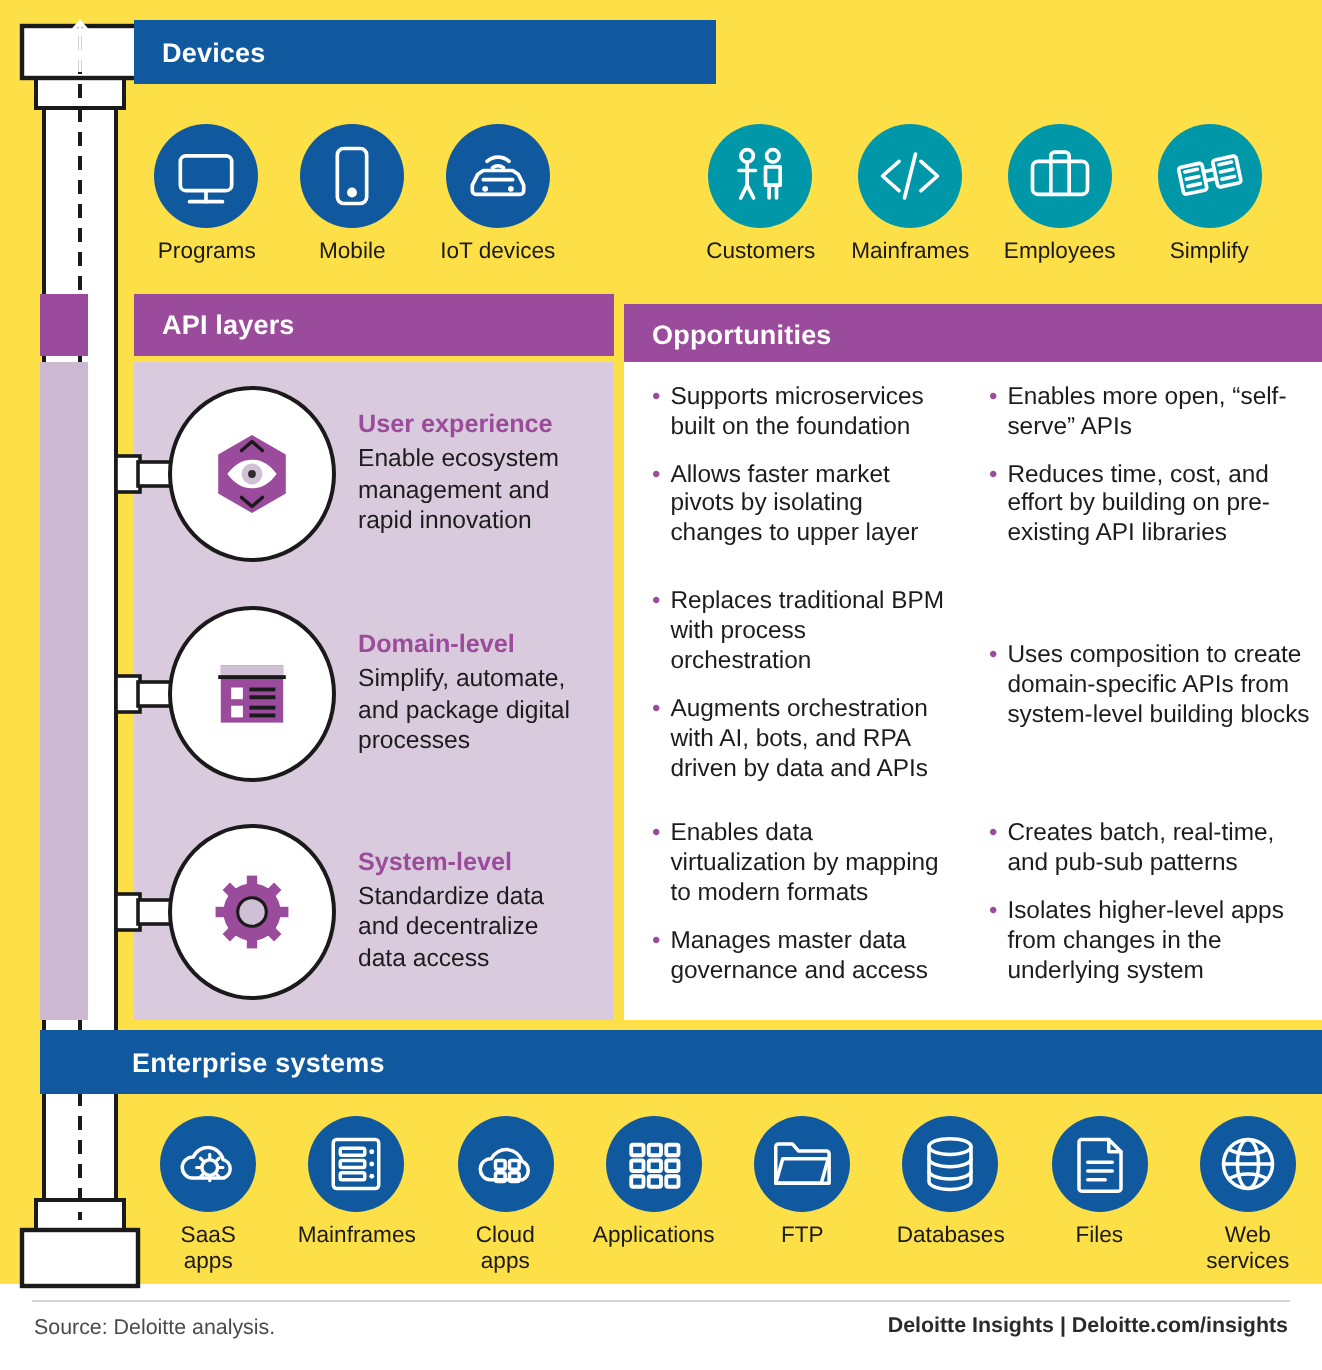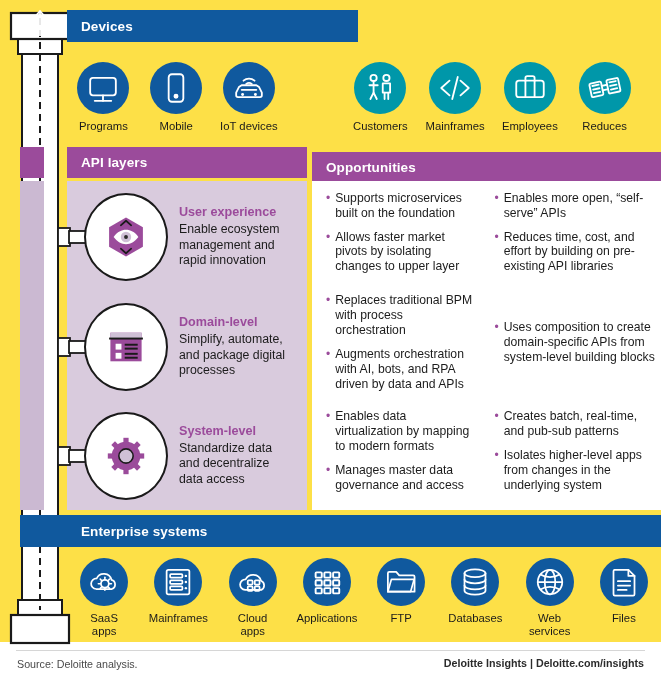--- a/index.html
+++ b/index.html
@@ -179,21 +179,21 @@
                 <line x1="11" y1="23" x2="18" y2="23"></line>
                 <line x1="11" y1="27" x2="18" y2="27"></line>
                 <line x1="30" y1="19" x2="37" y2="19"></line>
                 <line x1="30" y1="23" x2="37" y2="23"></line>
                 <line x1="30" y1="27" x2="37" y2="27"></line>
                 <path d="M21 21h6"></path>
                 <path d="M21 26h6"></path>
               </g>
             </svg></div>
         </div>
-        <div class="icon-label">Reduces</div>
+        <div class="icon-label">Simplify</div>
       </div>
     </div>
 
   <div style="position:absolute; left:20px; top:147px; width:24px; height:31px; background:#9b4b9b;"></div>
   <div class="bar" style="left:67px; top:147px; width:240px; height:31px; background:#9b4b9b;">
     <span class="lbl">API layers</span>
   </div>
   <div class="bar" style="left:312px; top:152px; width:349px; height:31px; background:#9b4b9b;">
     <span class="lbl">Opportunities</span>
   </div>
@@ -342,21 +342,21 @@
             <div class="opp-item">
               <span class="opp-bullet" style="color: rgb(155, 75, 155);">•</span>
               <span>Isolates higher-level apps from changes in the underlying system</span>
             </div>
           </div>
         </div>
       </div>
     </div>
 
   <div class="bar" style="left:20px; top:515px; width:641px; height:32px; background:#10599e;">
-    <span class="lbl" style="padding-left:61px;">Enterprise systems</span>
+    <span class="lbl" style="padding-left:46px;">Enterprise systems</span>
   </div>
 
   <div class="icon-row" id="enterpriseRow" style="left:67px; top:558px; width:594px;">
       <div class="icon-cell" style="width: 12.5%;">
         <div class="circ" style="width: 48px; height: 48px; background: rgb(16, 89, 158);">
           <div style="width: 42px; height: 42px;"><svg viewBox="0 0 48 48" width="100%" height="100%" fill="none" stroke="#ffffff" stroke-width="2" stroke-linecap="round" stroke-linejoin="round">
               <path d="M15 32a6 6 0 0 1 .6-12 9 9 0 0 1 17 1.5 5.5 5.5 0 0 1 .4 10.5z"></path>
               <circle cx="25" cy="26" r="4.5"></circle>
               <g stroke-width="1.8">
                 <line x1="25" y1="18.5" x2="25" y2="21"></line>
@@ -434,41 +434,41 @@
               <path d="M12 14v20c0 2.5 5.4 4.5 12 4.5s12-2 12-4.5V14"></path>
               <path d="M12 21c0 2.5 5.4 4.5 12 4.5s12-2 12-4.5"></path>
               <path d="M12 28c0 2.5 5.4 4.5 12 4.5s12-2 12-4.5"></path>
             </svg></div>
         </div>
         <div class="icon-label">Databases</div>
       </div>
       <div class="icon-cell" style="width: 12.5%;">
         <div class="circ" style="width: 48px; height: 48px; background: rgb(16, 89, 158);">
           <div style="width: 42px; height: 42px;"><svg viewBox="0 0 48 48" width="100%" height="100%" fill="none" stroke="#ffffff" stroke-width="2" stroke-linecap="round" stroke-linejoin="round">
+              <path d="M13 10h16l7 7v21a1.5 1.5 0 0 1-1.5 1.5h-21A1.5 1.5 0 0 1 12 38V11.5A1.5 1.5 0 0 1 13.5 10z"></path>
+              <polyline points="29,10 29,17 36,17"></polyline>
+              <line x1="17" y1="23" x2="31" y2="23"></line>
+              <line x1="17" y1="28" x2="31" y2="28"></line>
+              <line x1="17" y1="33" x2="27" y2="33"></line>
+            </svg></div>
+        </div>
+        <div class="icon-label">Files</div>
+      </div>
+      <div class="icon-cell" style="width: 12.5%;">
+        <div class="circ" style="width: 48px; height: 48px; background: rgb(16, 89, 158);">
+          <div style="width: 42px; height: 42px;"><svg viewBox="0 0 48 48" width="100%" height="100%" fill="none" stroke="#ffffff" stroke-width="2" stroke-linecap="round" stroke-linejoin="round">
               <circle cx="24" cy="24" r="14"></circle>
               <ellipse cx="24" cy="24" rx="6" ry="14"></ellipse>
               <line x1="10" y1="24" x2="38" y2="24"></line>
               <path d="M13 15.5c3 1.8 6.8 2.8 11 2.8s8-1 11-2.8"></path>
               <path d="M13 32.5c3-1.8 6.8-2.8 11-2.8s8 1 11 2.8"></path>
             </svg></div>
         </div>
         <div class="icon-label">Web
 services</div>
       </div>
-      <div class="icon-cell" style="width: 12.5%;">
-        <div class="circ" style="width: 48px; height: 48px; background: rgb(16, 89, 158);">
-          <div style="width: 42px; height: 42px;"><svg viewBox="0 0 48 48" width="100%" height="100%" fill="none" stroke="#ffffff" stroke-width="2" stroke-linecap="round" stroke-linejoin="round">
-              <path d="M13 10h16l7 7v21a1.5 1.5 0 0 1-1.5 1.5h-21A1.5 1.5 0 0 1 12 38V11.5A1.5 1.5 0 0 1 13.5 10z"></path>
-              <polyline points="29,10 29,17 36,17"></polyline>
-              <line x1="17" y1="23" x2="31" y2="23"></line>
-              <line x1="17" y1="28" x2="31" y2="28"></line>
-              <line x1="17" y1="33" x2="27" y2="33"></line>
-            </svg></div>
-        </div>
-        <div class="icon-label">Files</div>
-      </div>
     </div>
 
   <div class="foot-rule" style="left:16px; top:650px; width:629px;"></div>
   <div class="foot" style="left:17px; top:658px;">Source: Deloitte analysis.</div>
   <div class="foot right" style="right:17px; top:657px;">Deloitte Insights | Deloitte.com/insights</div>
 
 </div>
 
 </body></html>

